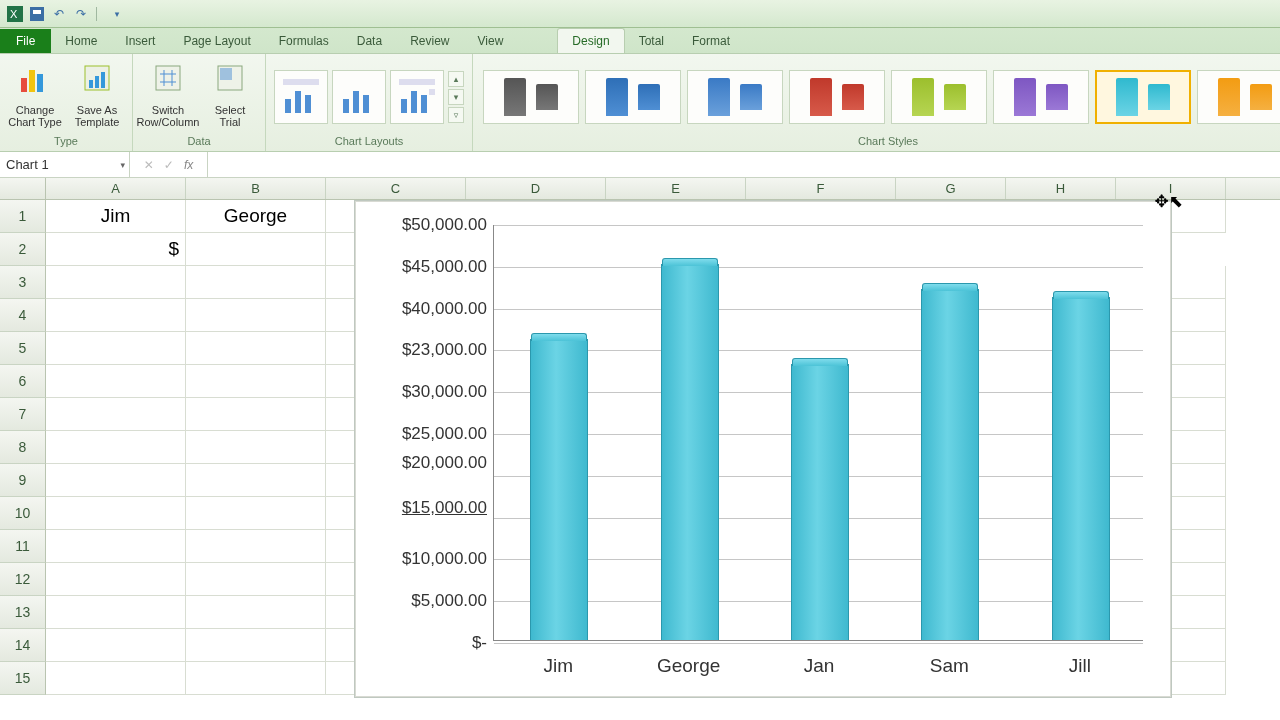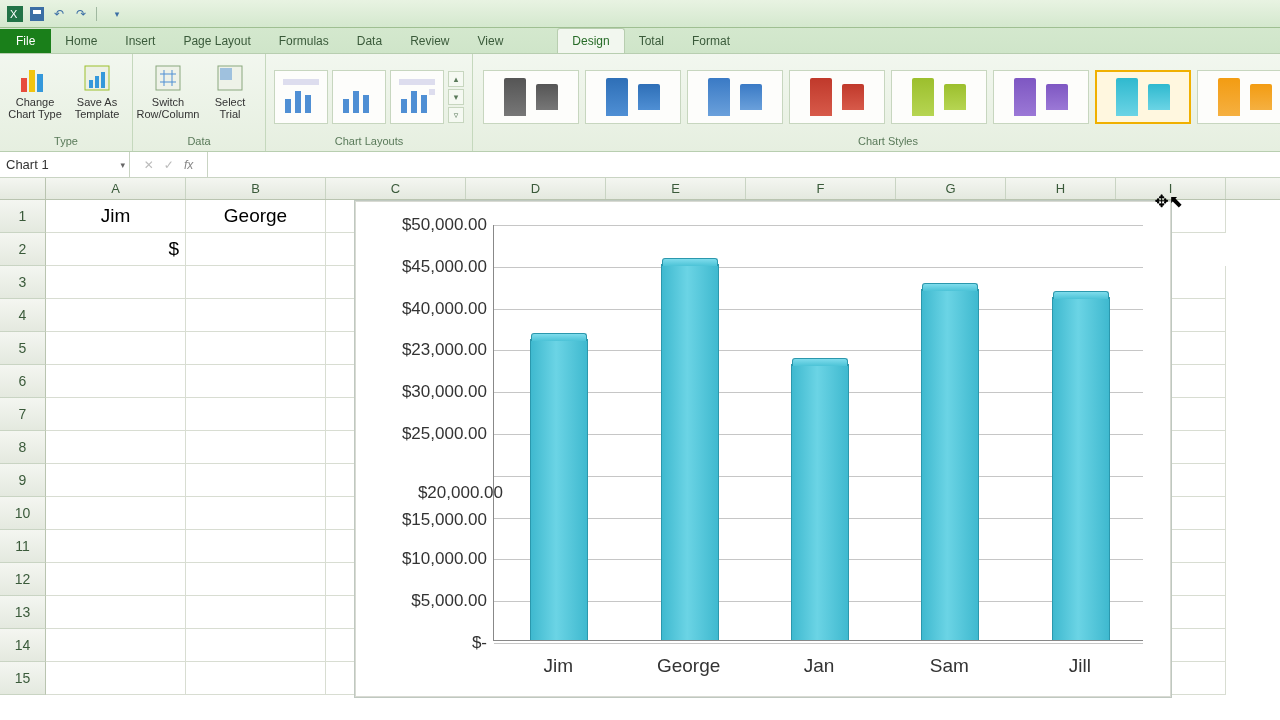--- a/index.html
+++ b/index.html
@@ -18,21 +18,21 @@
   .tab { padding: 5px 14px 5px; color: #3a5a3a; font-size: 12px; cursor: pointer; }
   .tab.file { background: #1a7f1a; color: #fff; padding: 5px 16px; }
   .tab.active { background: #f2f7ef; border: 1px solid #b8ceb0; border-bottom: none; border-radius: 3px 3px 0 0; color: #276b27; }
   .tab-spacer { width: 1px; }
 
   
   .ribbon { height: 98px; background: linear-gradient(#f2f7ef,#e6efe0); border-bottom: 1px solid #b8ceb0; display: flex; }
   .group { border-right: 1px solid #c5d8bd; padding: 4px 6px 2px; display: flex; flex-direction: column; align-items: center; }
   .group-body { flex: 1; display: flex; align-items: flex-start; gap: 4px; }
   .group-label { font-size: 11px; color: #5a7a5a; padding-bottom: 2px; }
-  .big-btn { width: 58px; display: flex; flex-direction: column; align-items: center; gap: 2px; padding-top: 4px; cursor: pointer; }
+  .big-btn { width: 58px; display: flex; flex-direction: column; align-items: center; gap: 10px; padding-top: 4px; cursor: pointer; }
   .big-btn .ico { width: 32px; height: 32px; }
   .big-btn .lbl { font-size: 11px; text-align: center; line-height: 12px; color: #333; }
   .layout-gallery { display: flex; gap: 4px; padding: 6px 2px; align-items: center; }
   .layout-thumb { width: 54px; height: 54px; background: #fdfdfb; border: 1px solid #c7d6bf; display: flex; align-items: center; justify-content: center; }
   .gallery-arrows { width: 16px; display: flex; flex-direction: column; gap: 2px; }
   .gallery-arrows div { height: 16px; border: 1px solid #c7d6bf; background: #f5f9f2; font-size: 9px; display: flex; align-items: center; justify-content: center; color: #5a7a5a; cursor: pointer; }
   .styles-gallery { display: flex; gap: 6px; padding: 6px 4px; align-items: center; flex:1; overflow:hidden; }
   .style-thumb { width: 96px; height: 54px; background: #fdfdfb; border: 1px solid #c7d6bf; display: flex; align-items: center; justify-content: center; gap: 10px; cursor:pointer; }
   .style-thumb.selected { border: 2px solid #f0b000; background:#fff7df; }
   .style-bar { width: 22px; border-radius: 2px 2px 0 0; }
@@ -452,22 +452,22 @@
         <div class="bar" style="left: 166.6px; height: 376.2px;"></div>
         <div class="bar" style="left: 297px; height: 275.88px;"></div>
         <div class="bar" style="left: 427.4px; height: 351.12px;"></div>
         <div class="bar" style="left: 557.8px; height: 342.76px;"></div>
       </div>
     <div id="xcats"></div>
     <div class="move-cursor">✥⬉</div>
   <div class="ytick" style="top: 442px;">$-</div>
       <div class="ytick" style="top: 400.2px;">$5,000.00</div>
       <div class="ytick" style="top: 358.4px;">$10,000.00</div>
-      <div class="ytick" style="top: 319px;">$15,000.00</div>
-      <div class="ytick" style="top: 292px; margin-left: 16px;">$20,000.00</div>
+      <div class="ytick" style="top: 307px; text-decoration: underline;">$15,000.00</div>
+      <div class="ytick" style="top: 262px;">$20,000.00</div>
       <div class="ytick" style="top: 233px;">$25,000.00</div>
       <div class="ytick" style="top: 191.2px;">$30,000.00</div>
       <div class="ytick" style="top: 149.4px;">$23,000.00</div>
       <div class="ytick" style="top: 107.6px;">$40,000.00</div>
       <div class="ytick" style="top: 65.8px;">$45,000.00</div>
       <div class="ytick" style="top: 24px;">$50,000.00</div>
       <div class="xcat" style="left: 203.2px;">Jim</div>
       <div class="xcat" style="left: 333.6px;">George</div>
       <div class="xcat" style="left: 464px;">Jan</div>
       <div class="xcat" style="left: 594.4px;">Sam</div>

